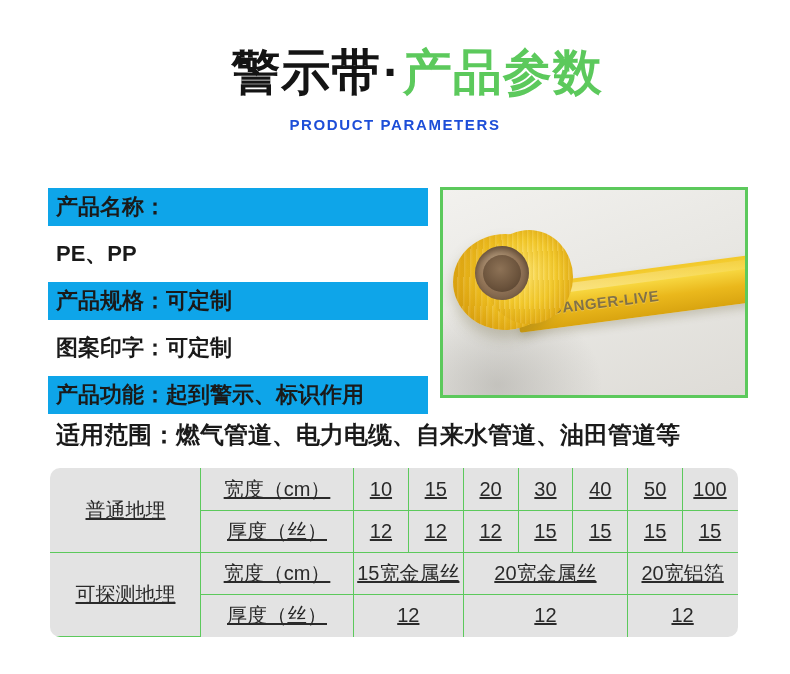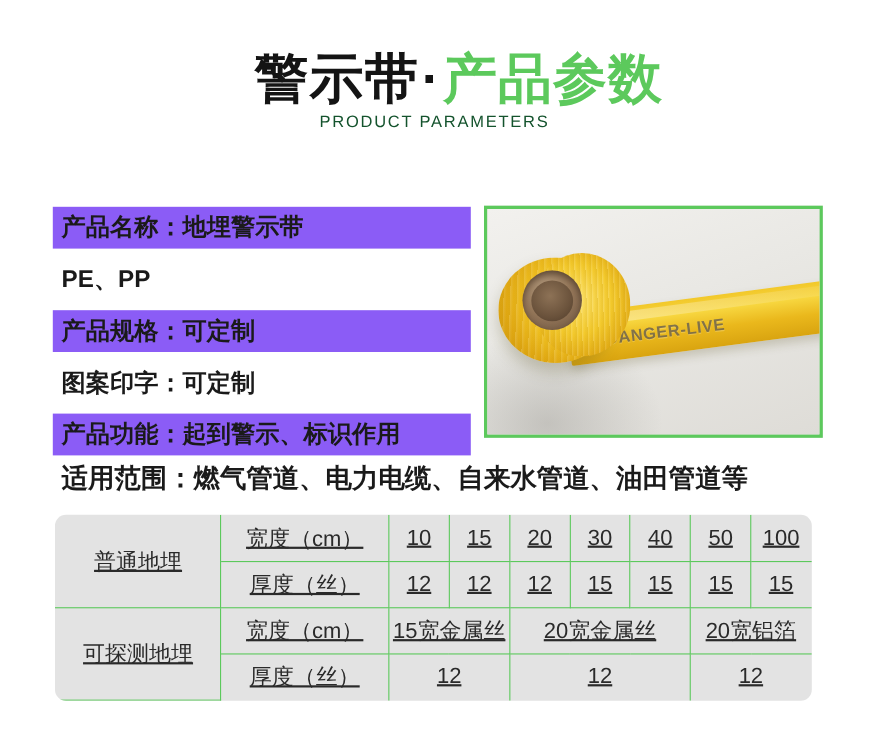--- a/index.html
+++ b/index.html
@@ -25,24 +25,25 @@
     font-size: 49px;
     line-height: 60px;
     font-weight: 700;
     letter-spacing: 1px;
     white-space: nowrap;
   }
   .title .dark { color: #141414; margin-left: 44px; }
   .title .sep   { color: #141414; padding: 0 2px; }
   .title .accent { color: #5CC95C; }
   .subtitle {
+    margin-top: 14px;
     font-size: 15px;
     letter-spacing: 1.6px;
-    color: #14532d;
-    font-weight: 400;
+    color: #1d4ed8;
+    font-weight: 700;
   }
 
   
   .spec-list {
     position: absolute;
     left: 48px;
     top: 188px;
     width: 380px;
   }
   .spec-row {
@@ -50,21 +51,21 @@
     display: flex;
     align-items: center;
     margin-bottom: 9px;
     padding-left: 8px;
     box-sizing: border-box;
     font-size: 22px;
     font-weight: 700;
     color: #1a1a1a;
     white-space: nowrap;
   }
-  .spec-row.hl { background: #8b5cf6; }
+  .spec-row.hl { background: #0ea5e9; }
 
   .spec-wide {
     position: absolute;
     left: 48px;
     top: 418px;
     width: 700px;
     height: 34px;
     display: flex;
     align-items: center;
     padding-left: 8px;
@@ -216,21 +217,20 @@
 <div class="header">
   <div class="title">
     <span class="dark">警示带</span><span class="sep">·</span><span class="accent">产品参数</span>
   </div>
   <div class="subtitle">PRODUCT PARAMETERS</div>
 </div>
 
 <div class="spec-list">
   <div class="spec-row hl">
     <span>产品名称：</span>
-      <span>地埋警示带</span>
   </div>
   <div class="spec-row">
       <span>PE、PP</span>
   </div>
   <div class="spec-row hl">
     <span>产品规格：</span>
       <span>可定制</span>
   </div>
   <div class="spec-row">
     <span>图案印字：</span>

